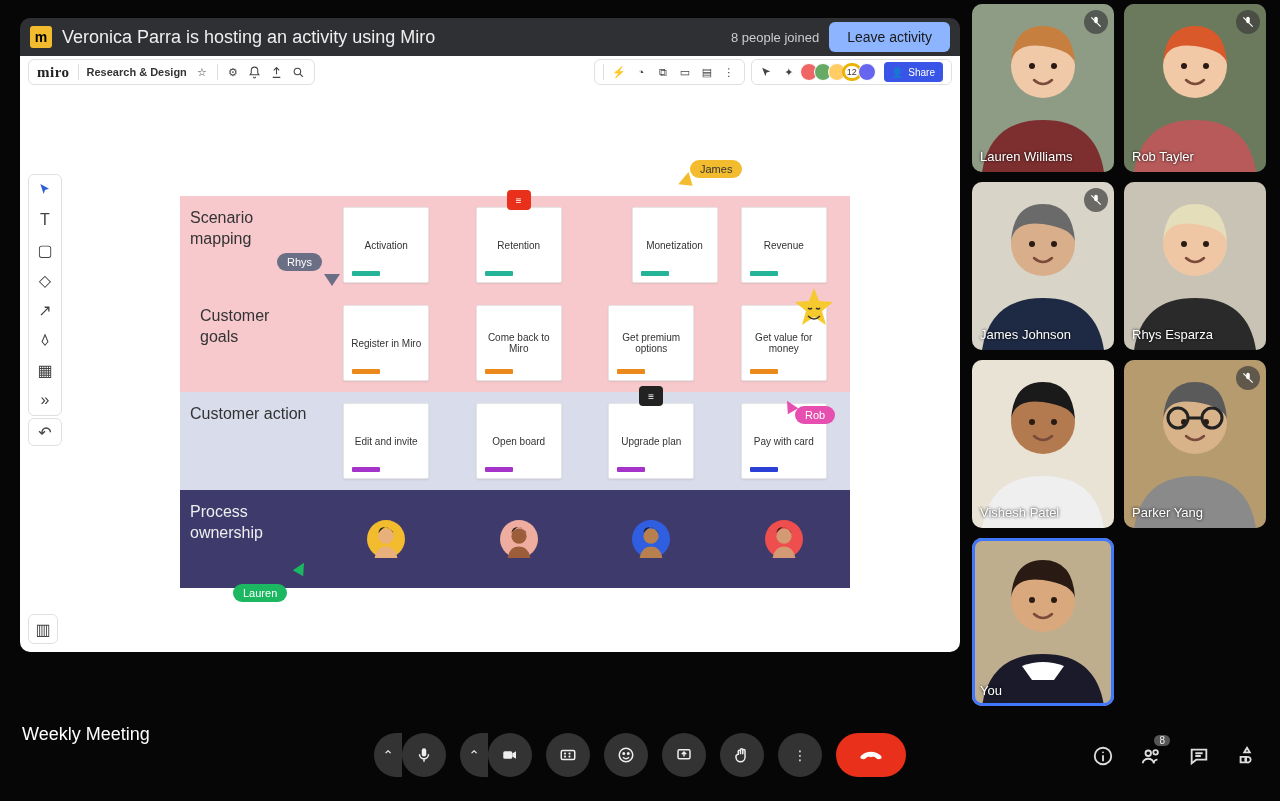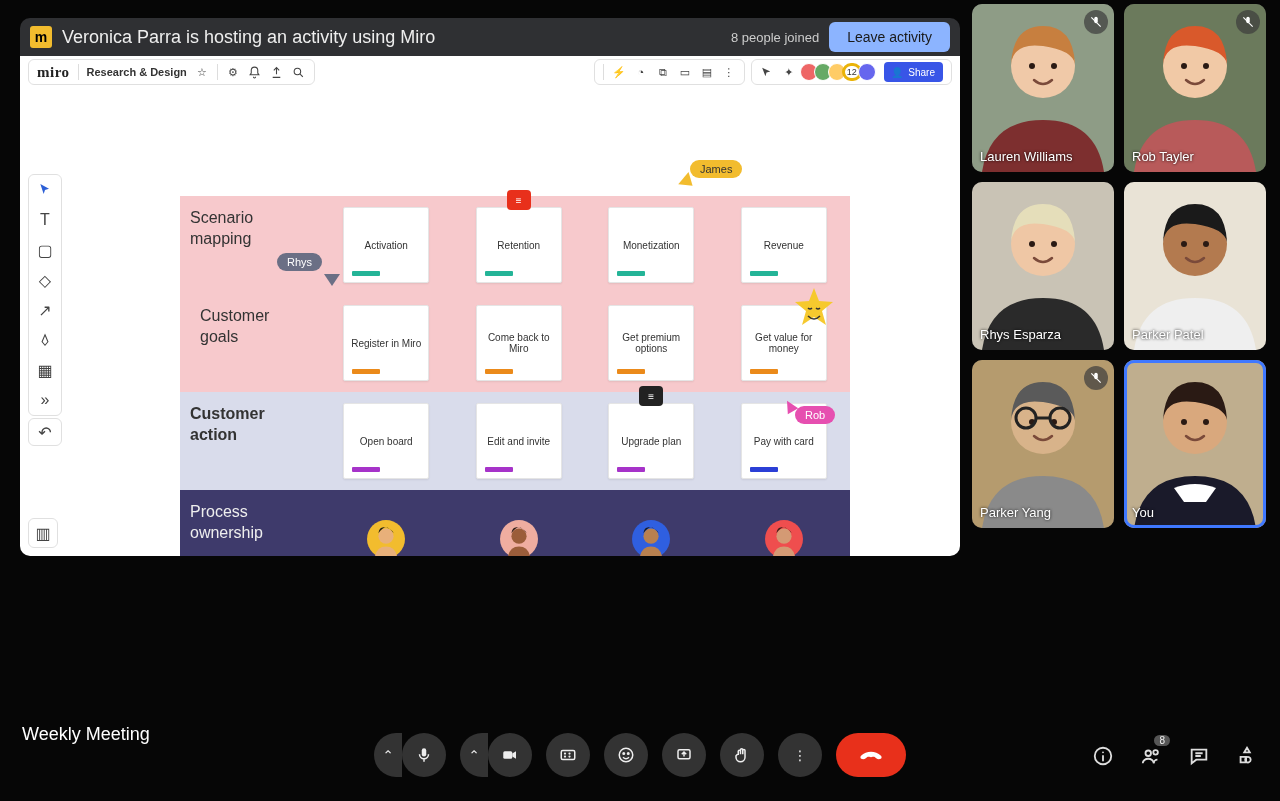--- a/index.html
+++ b/index.html
@@ -21,21 +21,21 @@
   body { margin:0; background:var(--bg); width:1280px; height:801px; overflow:hidden; color:#fff; }
 
   
   .banner { position:absolute; left:20px; top:18px; width:940px; height:38px; background:var(--banner); border-radius:10px 10px 0 0; display:flex; align-items:center; padding:0 10px; gap:10px; }
   .miro-logo { width:22px; height:22px; background:#f2bc2e; border-radius:3px; display:flex; align-items:center; justify-content:center; color:#000; font-weight:bold; font-size:14px; }
   .banner-text { font-size:18px; color:#eee; }
   .people-joined { margin-left:auto; font-size:13px; color:#ccc; }
   .leave-btn { background:var(--leave-bg); color:var(--leave-text); border:none; border-radius:6px; height:30px; padding:0 18px; font-size:14px; cursor:pointer; }
 
   
-  .workspace { position:absolute; left:20px; top:56px; width:940px; height:500px; background:var(--miro-bg); border-radius:0 0 10px 10px; overflow:hidden; }
+  .workspace { position:absolute; left:20px; top:56px; width:940px; height:596px; background:var(--miro-bg); border-radius:0 0 10px 10px; overflow:hidden; }
   .miro-topbar { height:32px; display:flex; align-items:center; padding:6px 8px; gap:6px; }
   .pill { background:#fff; border:1px solid var(--miro-border); border-radius:6px; height:26px; display:flex; align-items:center; padding:0 8px; gap:8px; font-size:11px; color:#333; }
   .miro-word { font-family:serif; font-weight:bold; font-size:15px; letter-spacing:.5px; color:#222; }
   .icon-sm { width:14px; height:14px; display:inline-flex; align-items:center; justify-content:center; color:#444; }
   .share-btn { background:var(--share-bg); color:#fff; border:none; border-radius:4px; height:20px; padding:0 8px; font-size:10px; display:flex; align-items:center; gap:4px; }
   .avatar-sm { width:18px; height:18px; border-radius:50%; display:inline-block; margin-left:-4px; border:1.5px solid #fff; }
   .count-badge { width:20px; height:18px; border-radius:9px; border:3px solid #eab308; background:#fff; font-size:9px; display:inline-flex; align-items:center; justify-content:center; color:#333; margin-left:-4px;}
 
   
   .vtool { position:absolute; left:8px; top:118px; width:34px; background:#fff; border:1px solid var(--miro-border); border-radius:6px; display:flex; flex-direction:column; align-items:center; padding:6px 0; gap:12px; }
@@ -184,45 +184,45 @@
     </div>
 
   <div class="matrix" id="matrix">
       <div class="mcell mhead y" style="background: var(--pink);">Scenario mapping</div>
       <div class="mcell" style="background: var(--pink);">
         <div class="card">Activation<div class="stripe s-teal"></div></div>
       </div>
       <div class="mcell" style="background: var(--pink);">
         <div class="card">Retention<div class="stripe s-teal"></div><div class="chip chip-red">≡</div></div>
       </div>
-      <div class="mcell" style="background: var(--pink);">
+      <div class="mcell" style="background: var(--pink); justify-content: flex-end;">
         <div class="card">Monetization<div class="stripe s-teal"></div></div>
       </div>
       <div class="mcell" style="background: var(--pink);">
         <div class="card">Revenue<div class="stripe s-teal"></div></div>
       </div>
       <div class="mcell mhead y" style="background: var(--pink); padding-left: 20px;">Customer goals</div>
       <div class="mcell" style="background: var(--pink);">
         <div class="card">Register in Miro<div class="stripe s-orange"></div></div>
       </div>
       <div class="mcell" style="background: var(--pink);">
         <div class="card">Come back to Miro<div class="stripe s-orange"></div></div>
       </div>
       <div class="mcell" style="background: var(--pink);">
         <div class="card">Get premium options<div class="stripe s-orange"></div></div>
       </div>
       <div class="mcell" style="background: var(--pink);">
         <div class="card">Get value for money<div class="stripe s-orange"></div></div>
       </div>
-      <div class="mcell mhead y" style="background: var(--lav); font-weight: bold;">Customer action</div>
+      <div class="mcell mhead y" style="background: var(--lav);">Customer action</div>
+      <div class="mcell" style="background: var(--lav);">
+        <div class="card">Edit and invite<div class="stripe s-purple"></div></div>
+      </div>
       <div class="mcell" style="background: var(--lav);">
         <div class="card">Open board<div class="stripe s-purple"></div></div>
-      </div>
-      <div class="mcell" style="background: var(--lav);">
-        <div class="card">Edit and invite<div class="stripe s-purple"></div></div>
       </div>
       <div class="mcell" style="background: var(--lav);">
         <div class="card">Upgrade plan<div class="stripe s-purple"></div><div class="chip chip-dark">≡</div></div>
       </div>
       <div class="mcell" style="background: var(--lav);">
         <div class="card">Pay with card<div class="stripe s-blue"></div></div>
       </div>
       <div class="mcell mhead x" style="background: var(--navy); color: rgb(238, 238, 238);">Process ownership</div>
       <div class="mcell" style="background: var(--navy);">
         <span class="person"><svg viewBox="0 0 40 40" width="38" height="38">
@@ -300,41 +300,57 @@
         <circle cx="82" cy="62" r="3" fill="#2a1a14"></circle>
     <path d="M62 76q9 8 18 0" fill="none" stroke="#7a4a3a" stroke-width="2.5" stroke-linecap="round"></path>
 
   </svg><div class="tile-name">Rob Tayler</div><div class="mute-badge">
         <svg viewBox="0 0 24 24" width="14" height="14" fill="#fff">
           <path d="M12 14a3 3 0 003-3V6a3 3 0 00-6 0v5a3 3 0 003 3z"></path>
           <path d="M4 4l16 16" stroke="#fff" stroke-width="2"></path>
         </svg>
       </div></div>
     <div class="tile"><svg class="human-svg" viewBox="0 0 142 168">
+    <rect width="142" height="168" fill="#d9d4c8"></rect>
+    <path d="M10 168q8-52 61-52t61 52z" fill="#1e2a44"></path>
+
+    <circle cx="71" cy="62" r="32" fill="#d9ae8a"></circle>
+    <path d="M39 60q2-38 32-38t32 38q-3-14-32-18T39 60z" fill="#6a6a6a"></path>
+    <circle cx="60" cy="62" r="3" fill="#2a1a14"></circle>
+        <circle cx="82" cy="62" r="3" fill="#2a1a14"></circle>
+    <path d="M62 76q9 8 18 0" fill="none" stroke="#7a4a3a" stroke-width="2.5" stroke-linecap="round"></path>
+
+  </svg><div class="tile-name">James Johnson</div><div class="mute-badge">
+        <svg viewBox="0 0 24 24" width="14" height="14" fill="#fff">
+          <path d="M12 14a3 3 0 003-3V6a3 3 0 00-6 0v5a3 3 0 003 3z"></path>
+          <path d="M4 4l16 16" stroke="#fff" stroke-width="2"></path>
+        </svg>
+      </div></div>
+    <div class="tile"><svg class="human-svg" viewBox="0 0 142 168">
     <rect width="142" height="168" fill="#c9c3b5"></rect>
     <path d="M10 168q8-52 61-52t61 52z" fill="#2a2a2a"></path>
 
     <circle cx="71" cy="62" r="32" fill="#efc7a5"></circle>
     <path d="M39 60q2-38 32-38t32 38q-3-14-32-18T39 60z" fill="#e5deba"></path>
     <circle cx="60" cy="62" r="3" fill="#2a1a14"></circle>
         <circle cx="82" cy="62" r="3" fill="#2a1a14"></circle>
     <path d="M62 76q9 8 18 0" fill="none" stroke="#7a4a3a" stroke-width="2.5" stroke-linecap="round"></path>
 
   </svg><div class="tile-name">Rhys Esparza</div></div>
     <div class="tile"><svg class="human-svg" viewBox="0 0 142 168">
     <rect width="142" height="168" fill="#e9e3d6"></rect>
     <path d="M10 168q8-52 61-52t61 52z" fill="#efefef"></path>
 
     <circle cx="71" cy="62" r="32" fill="#b37a4f"></circle>
     <path d="M39 60q2-38 32-38t32 38q-3-14-32-18T39 60z" fill="#1a1a1a"></path>
     <circle cx="60" cy="62" r="3" fill="#2a1a14"></circle>
         <circle cx="82" cy="62" r="3" fill="#2a1a14"></circle>
     <path d="M62 76q9 8 18 0" fill="none" stroke="#7a4a3a" stroke-width="2.5" stroke-linecap="round"></path>
 
-  </svg><div class="tile-name">Parker Patel</div></div>
+  </svg><div class="tile-name">Vishesh Patel</div></div>
     <div class="tile"><svg class="human-svg" viewBox="0 0 142 168">
     <rect width="142" height="168" fill="#b59b6e"></rect>
     <path d="M10 168q8-52 61-52t61 52z" fill="#8a8a8a"></path>
 
     <circle cx="71" cy="62" r="32" fill="#d8b38a"></circle>
     <path d="M39 60q2-38 32-38t32 38q-3-14-32-18T39 60z" fill="#5a5a5a"></path>
     <circle cx="60" cy="62" r="3" fill="#2a1a14"></circle>
         <circle cx="82" cy="62" r="3" fill="#2a1a14"></circle>
     <path d="M62 76q9 8 18 0" fill="none" stroke="#7a4a3a" stroke-width="2.5" stroke-linecap="round"></path>
     <circle cx="54" cy="58" r="10" fill="none" stroke="#222" stroke-width="3"></circle>

